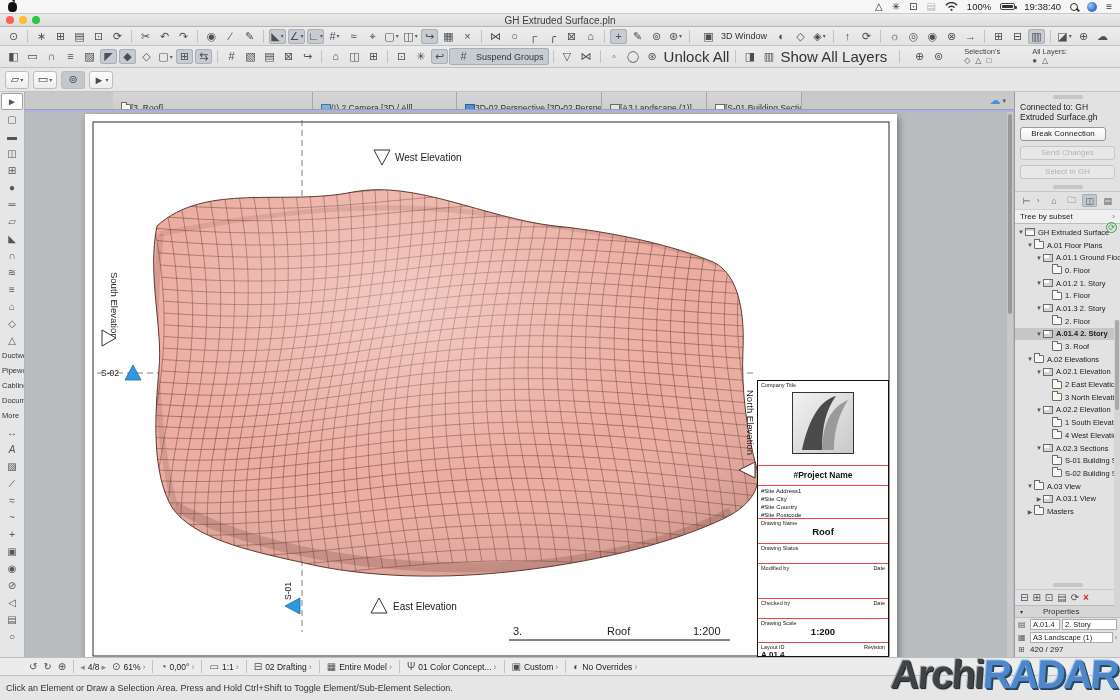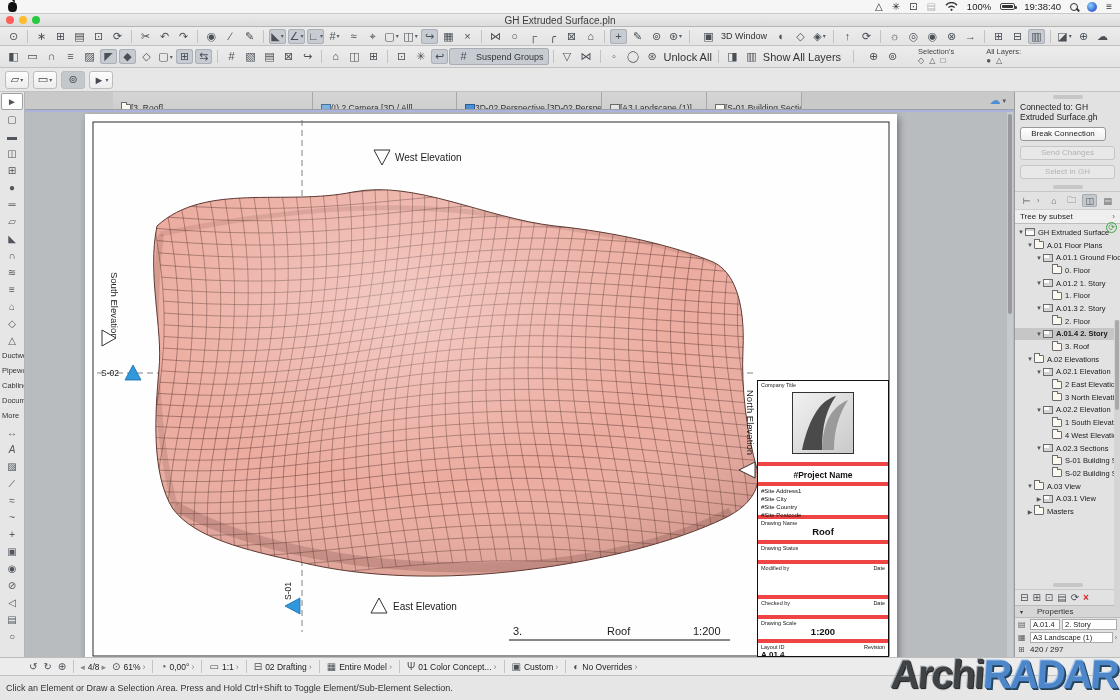--- a/index.html
+++ b/index.html
@@ -33,21 +33,21 @@
 .tb1{height:19px}
 .tb2{height:22px}
 .icon-strip{display:flex;align-items:center;height:100%}
 .tbi{min-width:17px;height:15px;display:flex;align-items:center;justify-content:center;color:#4a5056;font-size:11px;border-radius:3px;margin:0 1px;line-height:1;cursor:default}
 .tbi.hl{background:#c7ccd2;box-shadow:inset 0 0 0 1px #aab0b6}
 .tbi i{font-style:normal}
 .dd::after{content:"▾";font-size:6px;margin-left:1px;color:#5a6066}
 .sep{width:1px;height:13px;background:#c3c3c3;margin:0 4px;flex:none}
 .tb-btn{display:flex;align-items:center;gap:3px;font-size:9px;color:#333;padding:1px 5px;border-radius:3px;white-space:nowrap}
 .tb-btn.raised{background:#c7ccd2;box-shadow:inset 0 0 0 1px #a7adb3}
-.tb-label{font-size:11px;color:#333;white-space:nowrap;margin:16px 2px}
+.tb-label{font-size:15px;color:#333;white-space:nowrap;margin:16px 2px}
 .stackgrp{display:flex;flex-direction:column;align-items:flex-start;justify-content:center;line-height:1;margin:0 16px}
 .stackgrp .glabel{font-size:7.5px;color:#444;margin-bottom:1px}
 .stackgrp .grow{display:flex;gap:5px}
 .mini{font-size:8px;color:#555}
 
 
 .minibar{height:24px;background:#e7e7e7;border-bottom:1px solid #c2c2c2;display:flex;align-items:center;padding:0 5px;flex:none}
 .mbi{min-width:24px;height:18px;display:flex;align-items:center;justify-content:center;font-size:11px;color:#454b51;border:1px solid #bdbdbd;background:linear-gradient(#fdfdfd,#ececec);border-radius:3px;margin-right:4px}
 .mbi.hl{background:#c3c8cd}
 
@@ -79,21 +79,21 @@
 
 
 .canvas{flex:1;position:relative;background:#b9bcbf;overflow:hidden;border-top:2px solid #aab2dd}
 .paper{position:absolute;left:60px;top:2px;width:812px;height:550px;background:#fefefe;box-shadow:2px 3px 7px rgba(0,0,0,.38)}
 .sheet-svg{position:absolute;inset:0}
 .canvas-vsb{position:absolute;right:1px;top:0;width:6px;height:100%;background:#c7cacd}
 .canvas-vsb .thumb{position:absolute;top:2px;left:1px;width:4px;height:200px;background:#97999c;border-radius:2px}
 
 
 .tblock{position:absolute;left:672px;top:266px;width:132px;height:277px;background:#fff;border:1px solid #111;display:flex;flex-direction:column;font-size:5.5px;color:#111}
-.tb-row{border-bottom:4px solid #ef4444;position:relative;flex:none;padding:1px 3px}
+.tb-row{border-bottom:1px solid #ef4444;position:relative;flex:none;padding:1px 3px}
 .tb-row:last-child{border-bottom:none}
 .tb-lbl{font-size:5.5px;color:#222}
 .tb-date{position:absolute;top:1px;right:3px;font-size:5.5px}
 .tb-center-b{text-align:center;font-weight:bold}
 .logoimg{display:block;margin:4px auto 0}
 .sitelines div{font-size:6px;line-height:8px}
 
 
 .sidebar{width:106px;background:#e2e2e2;border-left:1px solid #9b9b9b;display:flex;flex-direction:column;flex:none;font-size:8.5px;position:relative;overflow:hidden}
 .pill{width:30px;height:4px;border-radius:2px;background:#c6c6c6;margin:3px auto 2px;flex:none}
@@ -110,21 +110,21 @@
 .trow{display:flex;align-items:center;height:12.7px;white-space:nowrap;overflow:hidden}
 .trow .indent{flex:none}
 .trow .tri{width:8px;font-size:6px;color:#555;flex:none;text-align:center}
 .trow .tlabel{font-size:7.5px;margin-left:3px;color:#1a1a1a;overflow:hidden}
 .trow.sel{background:#c6c6c6}
 .trow.sel .tlabel{font-weight:bold}
 .sb-bottom{margin-top:auto;flex:none}
 .sb-icons{display:flex;align-items:center;gap:4px;padding:2px 5px;border-top:1px solid #c9c9c9}
 .sb-icons .sbi{font-size:10px;color:#4a5056}
 .sbi.red{color:#d22;font-weight:bold}
-.propshdr{display:flex;align-items:center;gap:14px;background:#d6d6d6;border-top:1px solid #bbb;border-bottom:1px solid #bbb;padding:1px 5px;font-size:8px;color:#333}
+.propshdr{display:flex;align-items:center;gap:20px;background:#d6d6d6;border-top:1px solid #bbb;border-bottom:1px solid #bbb;padding:1px 5px;font-size:8px;color:#333}
 .proprow{display:flex;align-items:center;gap:2px;padding:1px 3px}
 .proprow .pico{font-size:8px;color:#555;width:10px;flex:none}
 .pfield{border:1px solid #ababab;background:#fff;font-size:7.5px;padding:0 2px;height:11px;line-height:10px;overflow:hidden;white-space:nowrap}
 .pfield.small{width:30px;flex:none}
 .pfield.grow{flex:1}
 .ptext{font-size:8px;color:#222}
 .tree-vsb{position:absolute;right:0;top:228px;width:6px;height:290px;background:#d5d5d5}
 .tree-vsb .thumb{position:absolute;top:0;left:1px;width:4px;height:90px;background:#a9a9a9;border-radius:2px}
 
 

